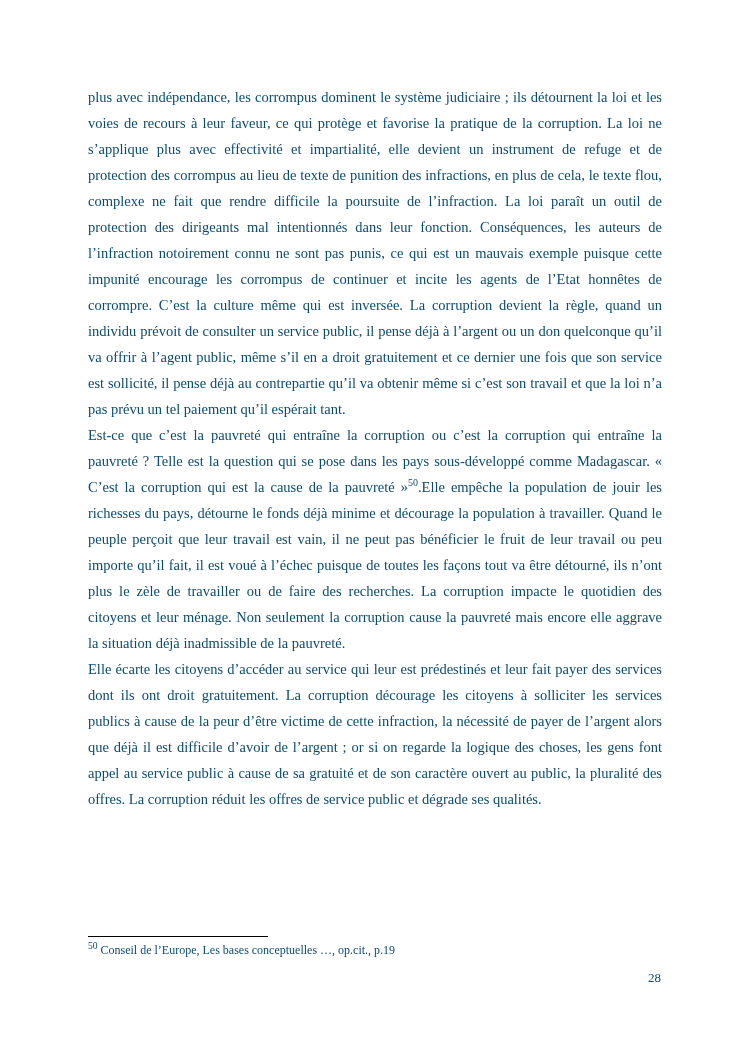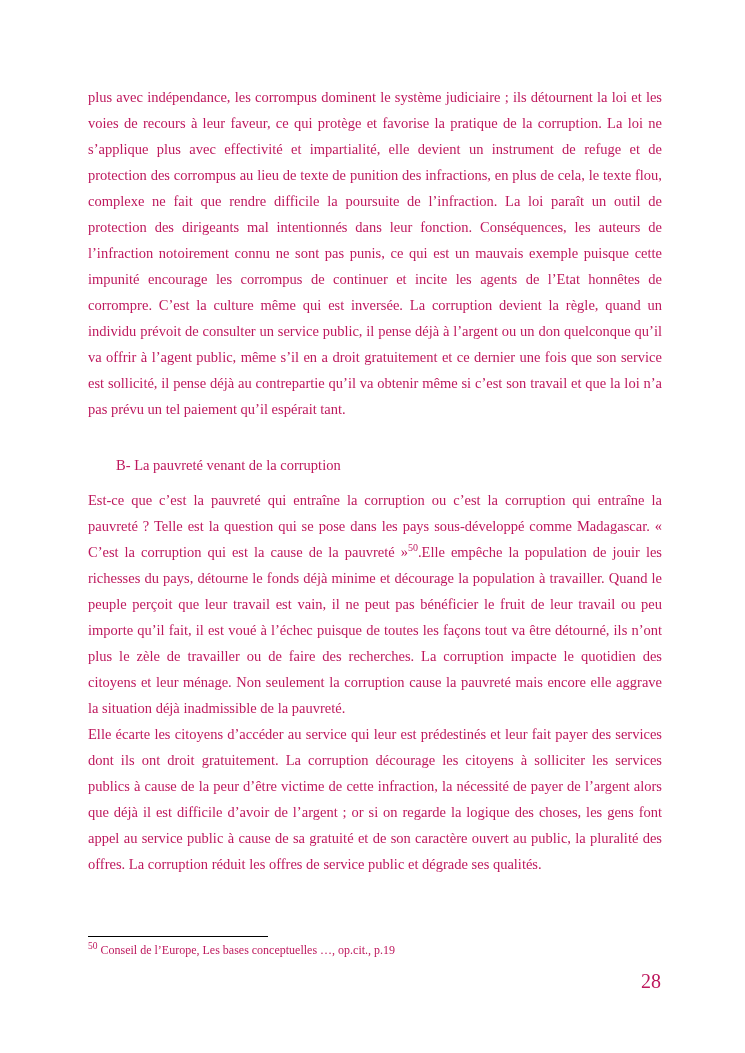--- a/index.html
+++ b/index.html
@@ -2,21 +2,21 @@
 <html><head>
 <meta charset="utf-8">
 <style>
   * { margin: 0; padding: 0; box-sizing: border-box; }
   html, body { background: #ffffff; }
   .page {
     position: relative;
     width: 745px;
     height: 1053px;
     background: #ffffff;
-    color: #be185d;
+    color: #0c4a6e;
     font-family: "Liberation Serif", "DejaVu Serif", serif;
     overflow: hidden;
   }
   .text-column {
     position: absolute;
     left: 88px;
     top: 84px;
     width: 574px;
   }
   p.para {
@@ -51,33 +51,32 @@
   }
   .footnote-line {
     font-size: 12px;
     line-height: 16px;
   }
   .footnote-line sup.ref { font-size: 9.5px; }
   .page-number {
     position: absolute;
     right: 84px;
     top: 970px;
-    font-size: 20px;
+    font-size: 13px;
   }
 </style>
 </head>
 <body>
 
 <div class="page">
 
   <div class="text-column">
 
     <p class="para">plus avec indépendance, les corrompus dominent le système judiciaire ; ils détournent la loi et les voies de recours à leur faveur, ce qui protège et favorise la pratique de la corruption. La loi ne s’applique plus avec effectivité et impartialité, elle devient un instrument de refuge et de protection des corrompus au lieu de texte de punition des infractions, en plus de cela, le texte flou, complexe ne fait que rendre difficile la poursuite de l’infraction. La loi paraît un outil de protection des dirigeants mal intentionnés dans leur fonction. Conséquences, les auteurs de l’infraction notoirement connu ne sont pas punis, ce qui est un mauvais exemple puisque cette impunité encourage les corrompus de continuer et incite les agents de l’Etat honnêtes de corrompre. C’est la culture même qui est inversée. La corruption devient la règle, quand un individu prévoit de consulter un service public, il pense déjà à l’argent ou un don quelconque qu’il va offrir à l’agent public, même s’il en a droit gratuitement et ce dernier une fois que son service est sollicité, il pense déjà au contrepartie qu’il va obtenir même si c’est son travail et que la loi n’a pas prévu un tel paiement qu’il espérait tant.</p>
 
-    <p class="heading">B-  La pauvreté venant de la corruption</p>
 
     <p class="para"><span>Est-ce que c’est la pauvreté qui entraîne la corruption ou c’est la corruption qui entraîne la pauvreté ? Telle est la question qui se pose dans les pays sous-développé comme Madagascar. « C’est la corruption qui est la cause de la pauvreté »</span><sup class="ref">50</sup><span>.Elle empêche la population de jouir les richesses du pays, détourne le fonds déjà minime et décourage la population à travailler. Quand le peuple perçoit que leur travail est vain, il ne peut pas bénéficier le fruit de leur travail ou peu importe qu’il fait, il est voué à l’échec puisque de toutes les façons tout va être détourné, ils n’ont plus le zèle de travailler ou de faire des recherches.  La corruption impacte le quotidien des citoyens et leur ménage. Non seulement la corruption cause la pauvreté mais encore elle aggrave la situation déjà inadmissible de la pauvreté.</span></p>
 
     <p class="para">Elle écarte les citoyens d’accéder au service qui leur est prédestinés et leur fait payer des services dont ils ont droit gratuitement. La corruption décourage les citoyens à solliciter les services publics à cause de la peur d’être victime de cette infraction, la nécessité de payer de l’argent alors que déjà il est difficile d’avoir de l’argent ; or si on regarde la logique des choses, les gens font appel au service public à cause de sa gratuité et de son caractère ouvert au public, la pluralité des offres. La corruption réduit les offres de service public et dégrade ses qualités.</p>
 
   </div>
 
   <div class="footnote-area">
     <div class="footnote-rule"></div>
     <div class="footnote-line"><sup class="ref">50</sup><span> Conseil de l’Europe,  Les bases conceptuelles …, op.cit., p.19</span></div>

